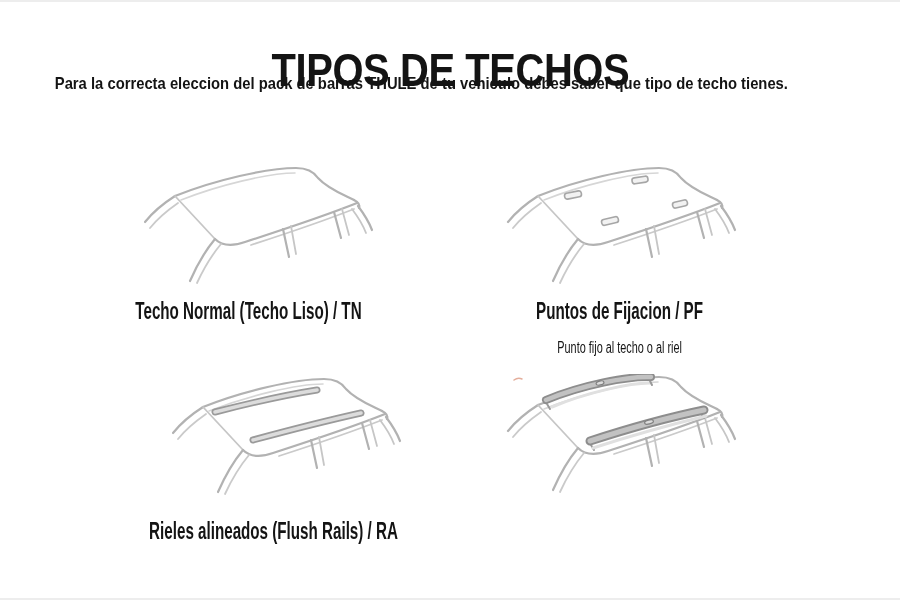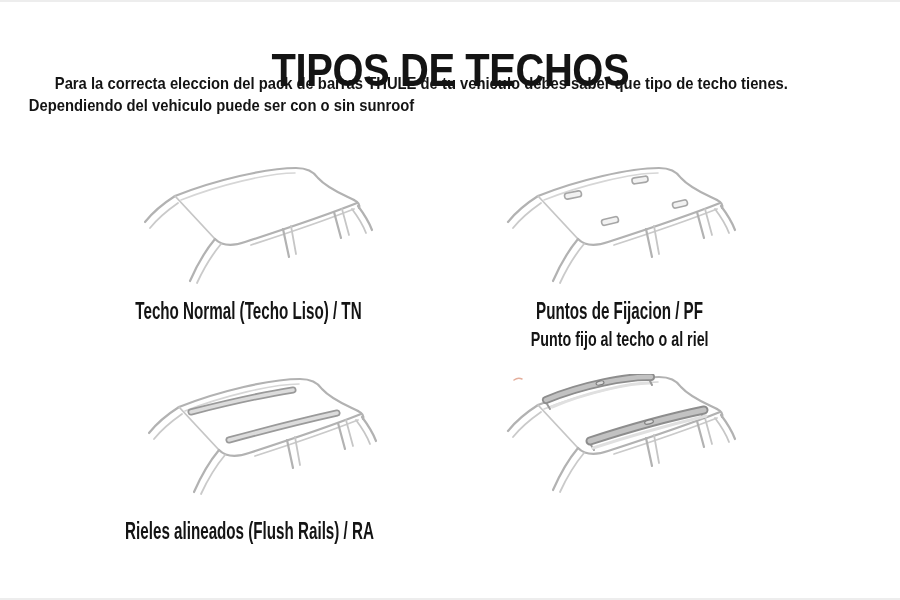--- a/index.html
+++ b/index.html
@@ -17,26 +17,26 @@
   .intro{position:absolute;top:73px;left:0;width:900px;text-align:left;
          font-size:17px;font-weight:700;line-height:22px;}
   .intro .line{display:block;white-space:nowrap;}
   .intro .cx-b{display:inline-block;transform:scaleX(0.87);transform-origin:50% 50%;}
 
   .card{position:absolute;margin:0;width:500px;text-align:center;}
   .card svg{display:block;margin:0 auto;position:relative;}
   .card figcaption{margin:0;}
   .main-label{font-size:23px;font-weight:700;line-height:23px;white-space:nowrap;}
   .main-label .cx{display:inline-block;transform:scaleX(0.66);transform-origin:50% 50%;white-space:nowrap;}
-  .sub-label{font-size:21px;font-weight:700;line-height:17px;margin-top:7px;white-space:nowrap;}
+  .sub-label{font-size:16px;font-weight:400;line-height:17px;margin-top:16px;white-space:nowrap;}
   .sub-label .cx-s{display:inline-block;transform:scaleX(0.68);transform-origin:50% 50%;white-space:nowrap;}
 
   .card-tn{left:-2px;top:165px;}
   .card-pf{left:370px;top:165px;}
-  .card-ra{left:0px;top:376px;}
+  .card-ra{left:0px;top:376px;padding-left:24px;}
   .card-rt{left:367px;top:374px;}
   .card-tn figcaption{margin-top:5px;}
   .card-pf figcaption{margin-top:5px;}
   .card-ra figcaption{margin-top:14px;}
   .card-rt figcaption{margin-top:12px;}
 </style>
 </head>
 <body style="color: rgb(20, 20, 20); background: rgb(255, 255, 255);">
 
 <div class="page">
@@ -72,21 +72,20 @@
     </defs>
   </svg>
 
   <div class="edge-line edge-top"></div>
   <div class="edge-line edge-bottom"></div>
 
   <h1 class="title"><span class="cx-t">TIPOS DE TECHOS</span></h1>
 
   <div class="intro">
     <span class="line"><span class="cx-b">Para la correcta eleccion del pack de barras THULE de tu vehiculo debes saber que tipo de techo tienes.</span></span>
-    <span class="line"><span class="cx-b">Dependiendo del vehiculo puede ser con o sin sunroof</span></span>
   </div>
 
   <figure class="card card-tn">
     <svg width="240" height="130" viewBox="0 0 240 130" style="left:9px">
       <use href="#roofBase"></use>
     </svg>
     <figcaption>
       <div class="main-label"><span class="cx">Techo Normal (Techo Liso) / TN</span></div>
     </figcaption>
   </figure>

